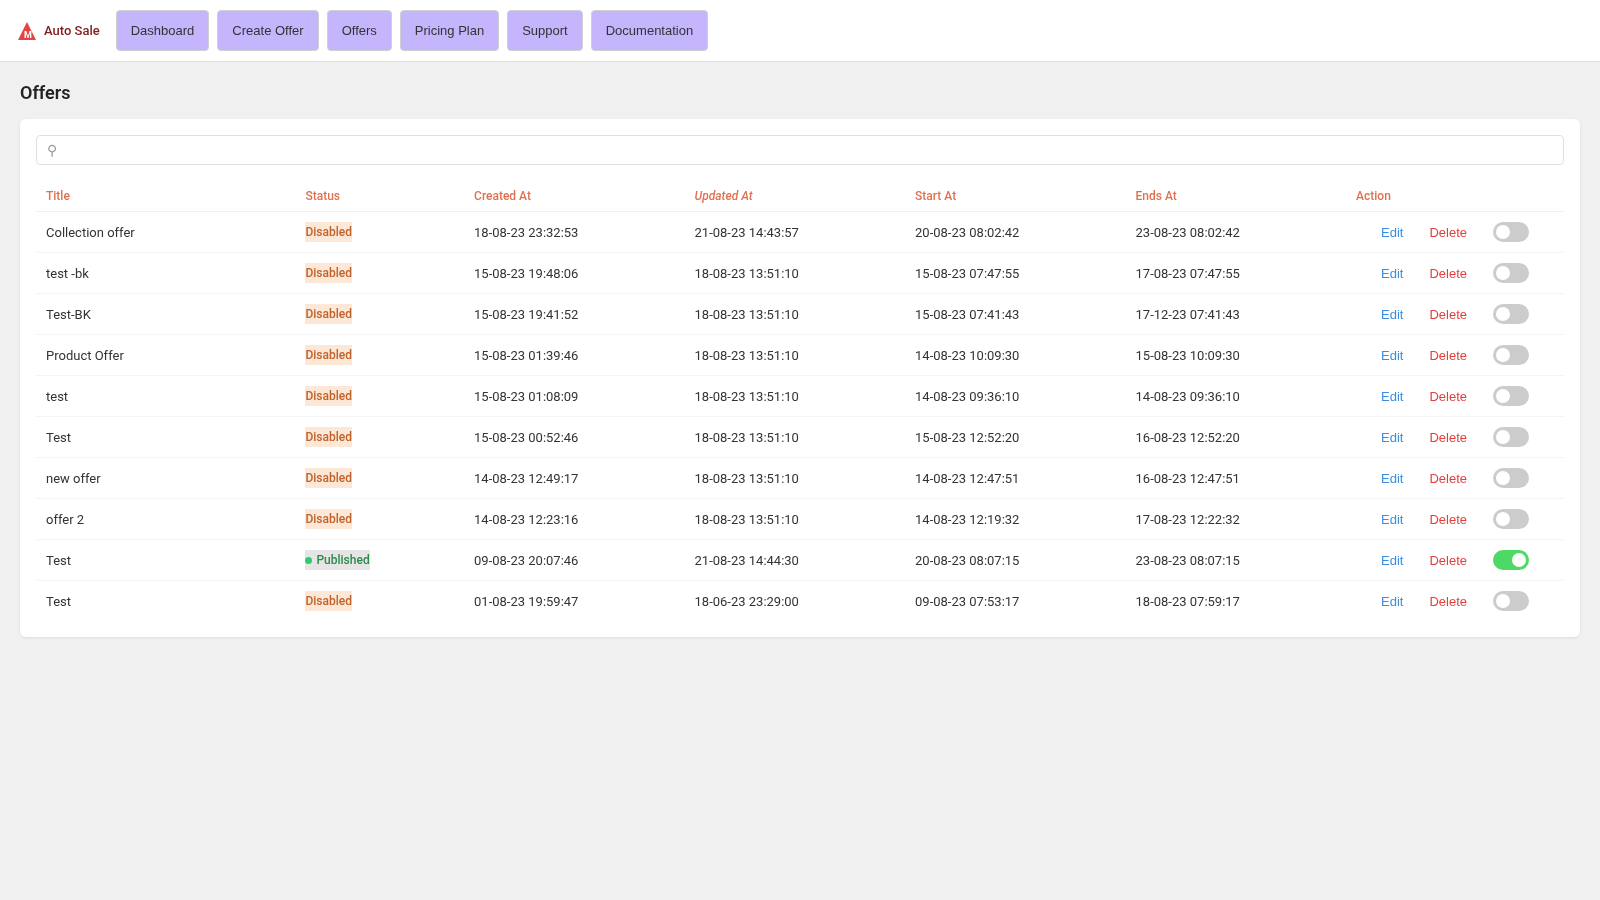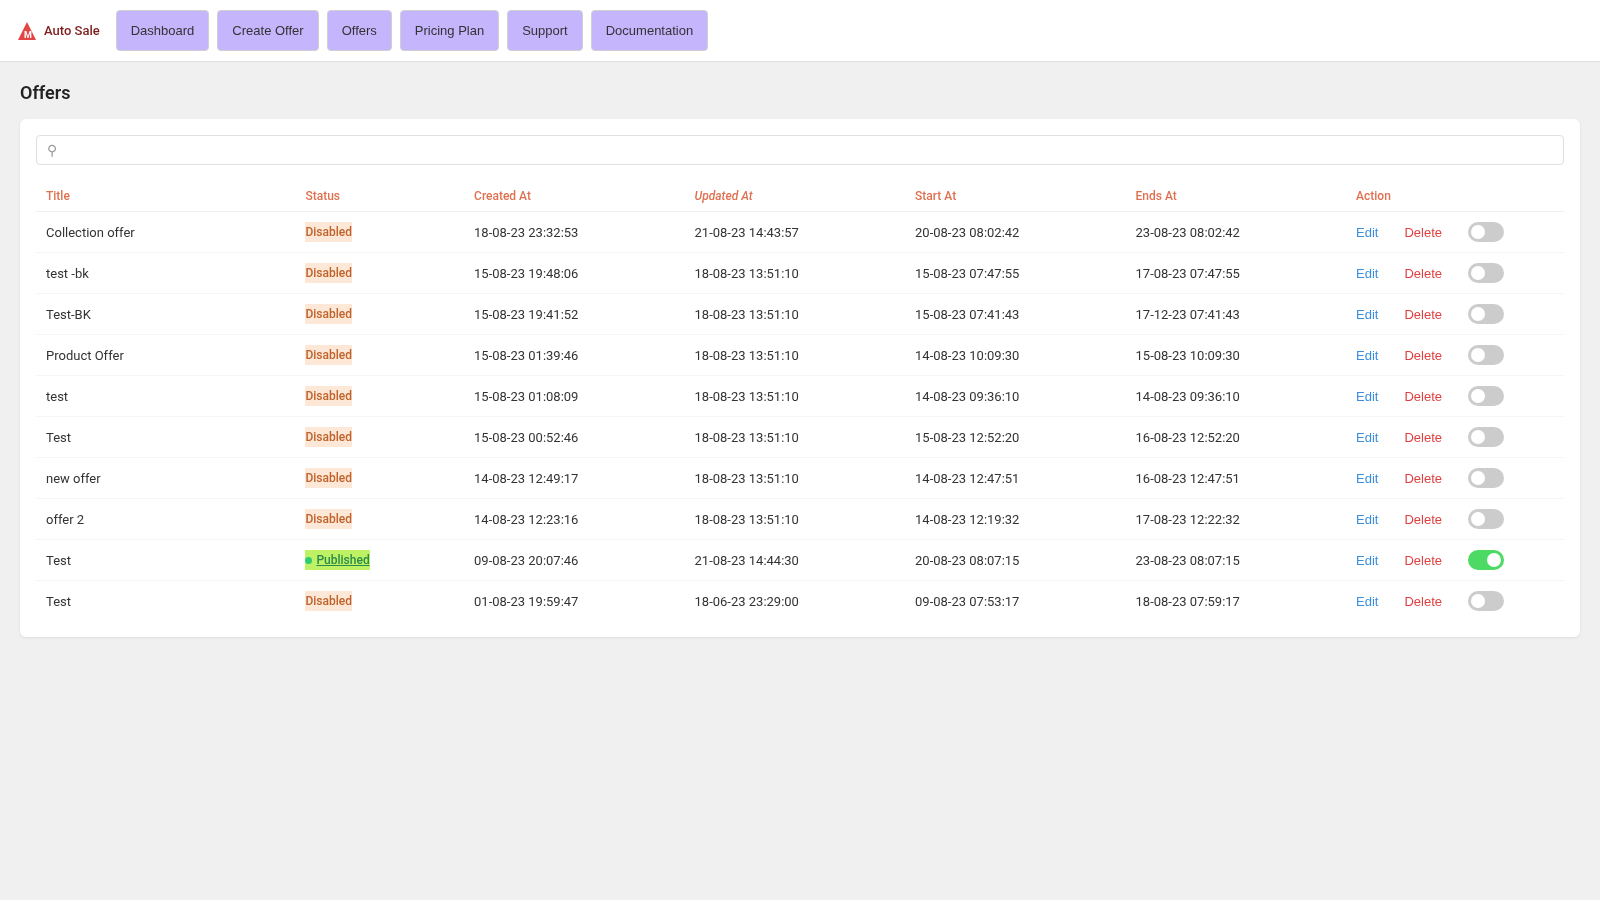--- a/index.html
+++ b/index.html
@@ -110,35 +110,35 @@
       padding: 3px 0;
       border-radius: 0;
       font-size: 12px;
       font-weight: 500;
     }
     .status-disabled {
       background: #fde8d8;
       color: #c0622a;
     }
     .status-published {
-      background: #bef264;
+      background: #e5e5e5;
       color: #2a8a4a;
-      text-decoration: underline;
     }
     .published-dot {
       width: 7px;
       height: 7px;
       background: #2ecc71;
       border-radius: 50%;
       display: inline-block;
     }
     .action-cell {
       display: flex;
       align-items: center;
       gap: 26px;
+      justify-content: center;
     }
     .edit-btn {
       color: #3a8ee0;
       cursor: pointer;
       font-size: 13px;
       background: none;
       border: none;
     }
     .delete-btn {
       color: #e04040;

